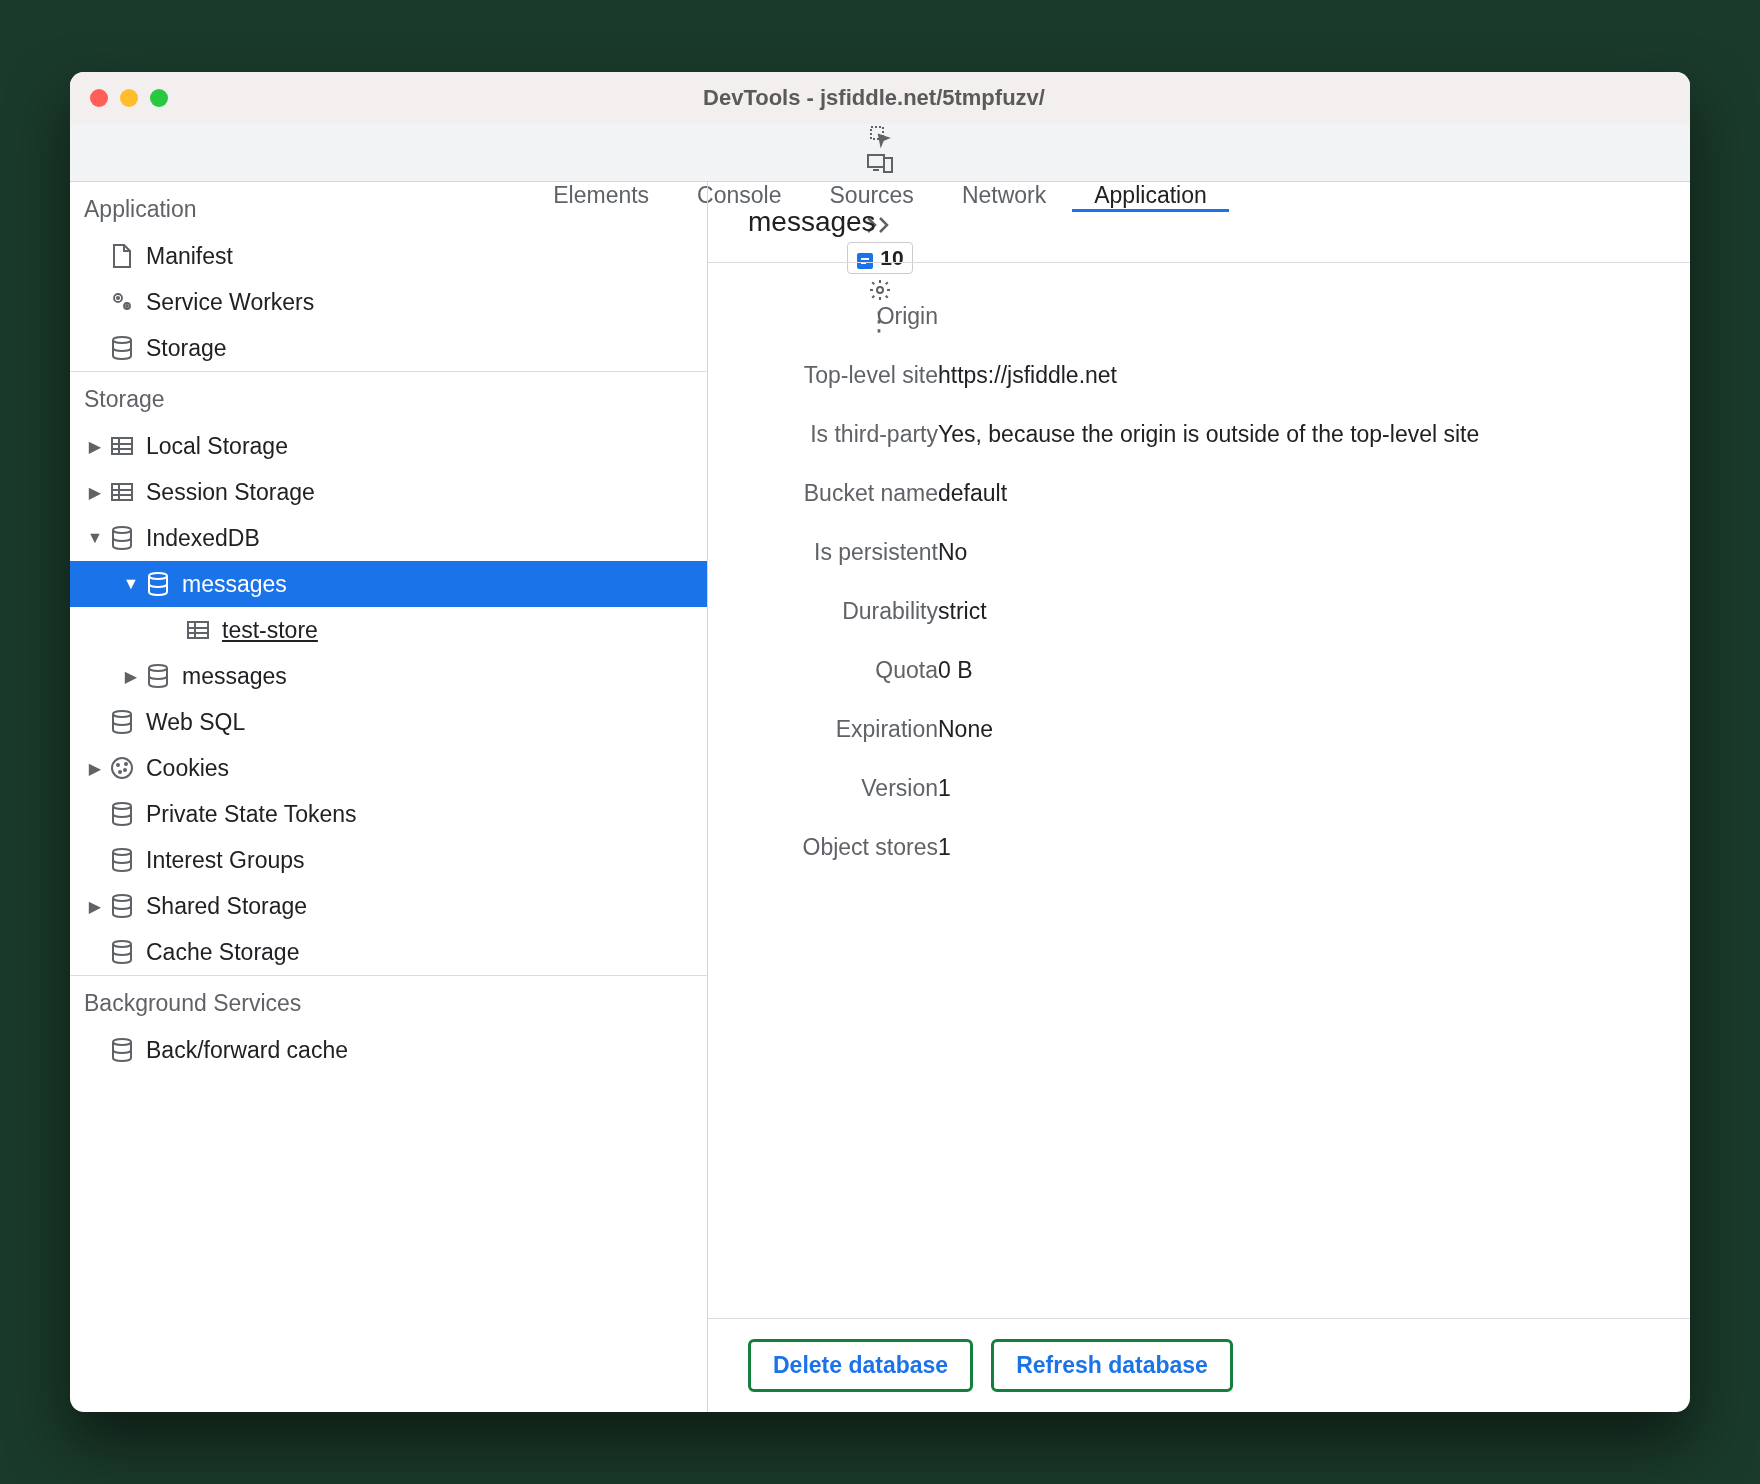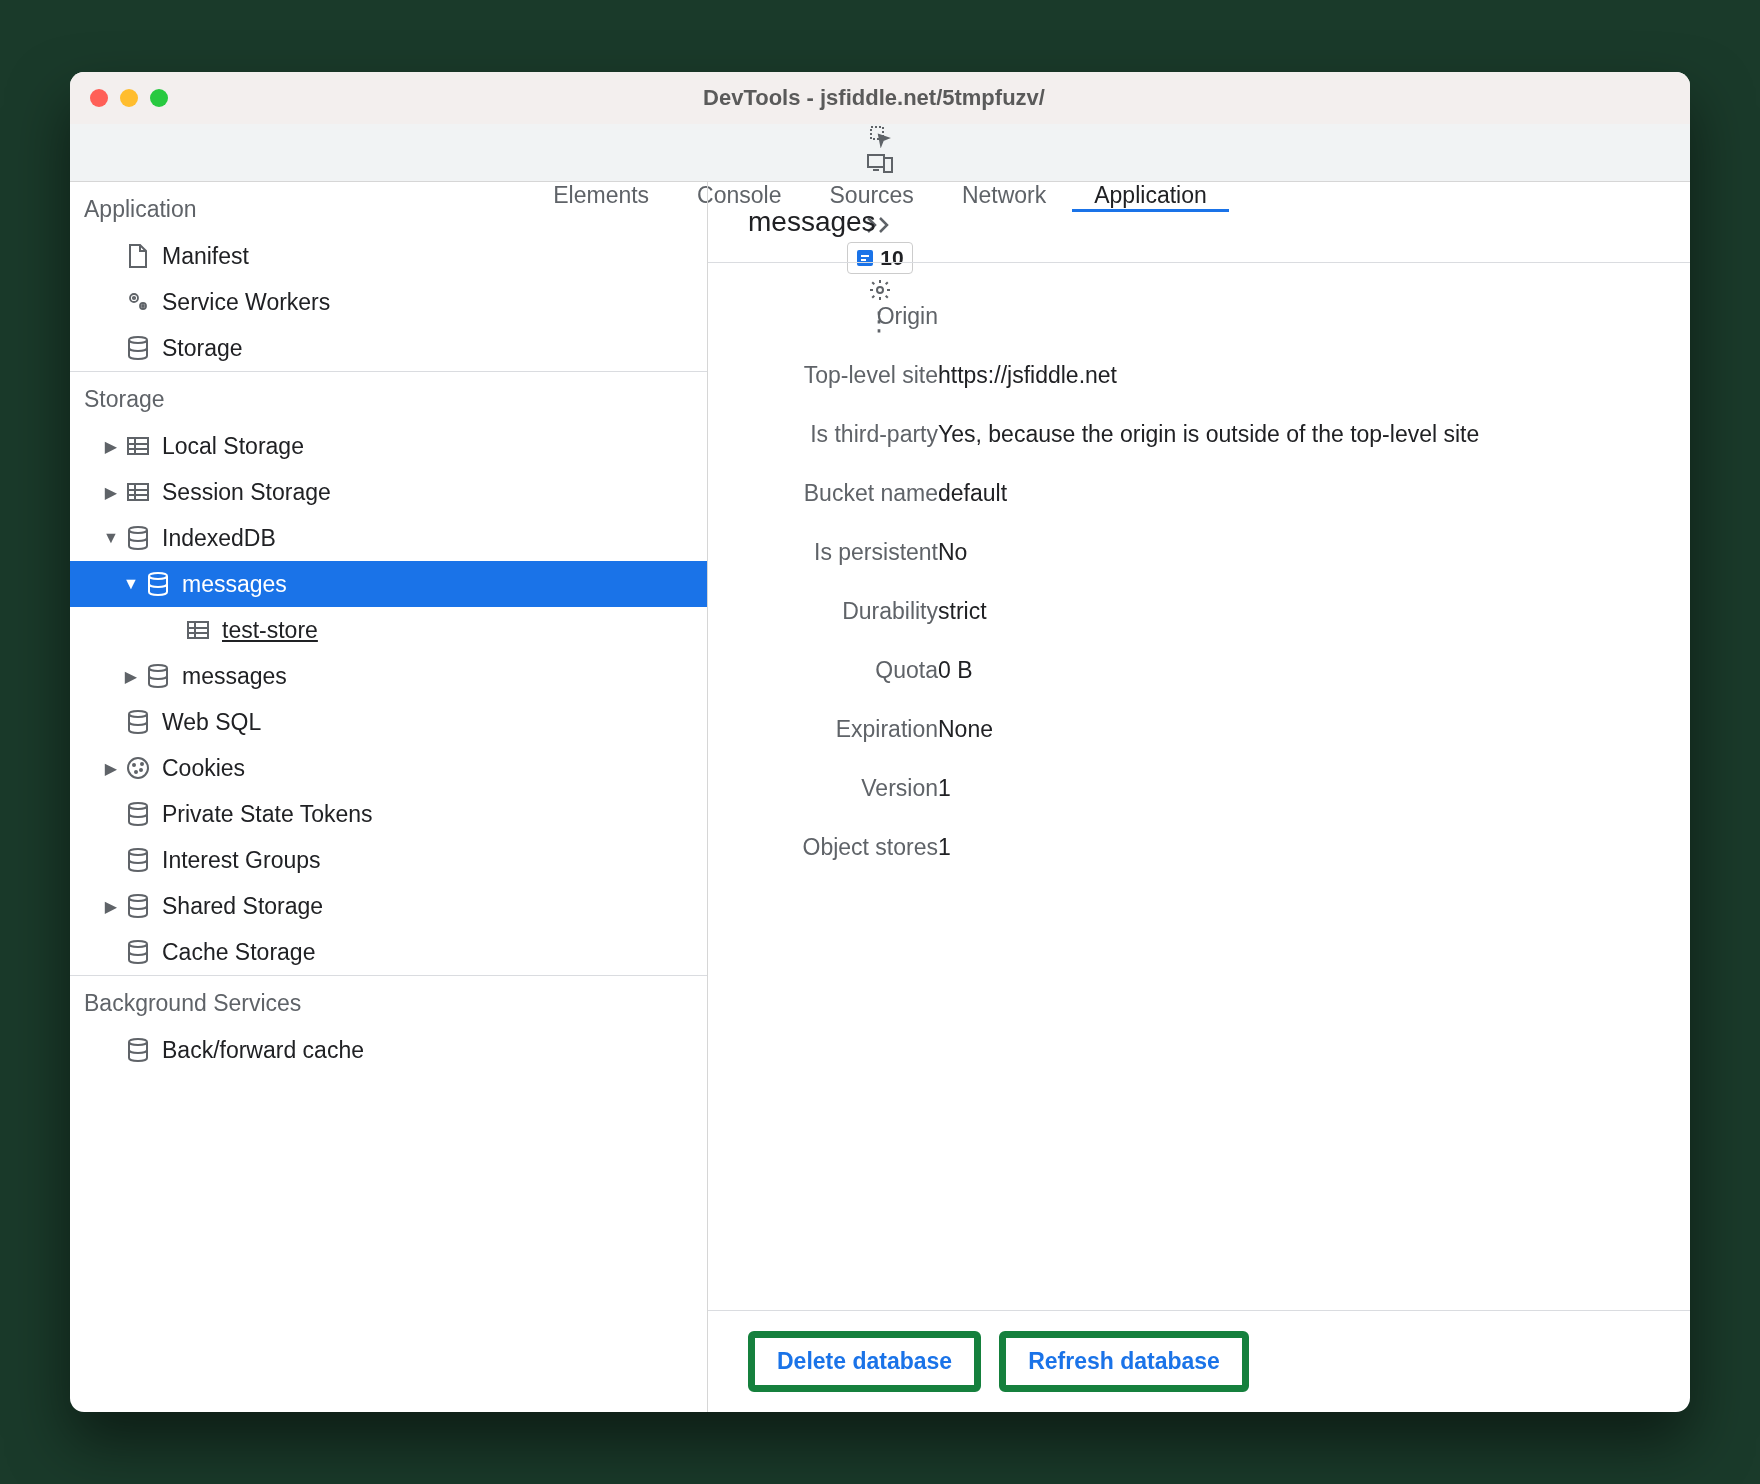--- a/index.html
+++ b/index.html
@@ -37,47 +37,47 @@
   gap: 4px;
   flex-direction: column;
 }
 .tb-btn { width:36px; height:36px; display:flex; align-items:center; justify-content:center; color:#5f6368; cursor:pointer;}
 .tb-sep { width:1px; height:30px; background:#ccc; margin: 0 12px; }
 .tabs { display:flex; gap: 4px; height:100%; align-items:stretch;}
 .tab { padding: 0 22px; display:flex; align-items:center; color:#5f6368; font-size:23px; cursor:pointer; border-bottom:3px solid transparent;}
 .tab.active { color:#202124; border-bottom-color:#1a73e8;}
 .tb-more { font-size: 24px; color:#5f6368; padding:0 14px; display:flex; align-items:center;}
 .spacer { flex:1; }
-.badge-box { border:1px solid #ccc; border-radius:4px; padding:3px 8px; display:flex; align-items:center; gap:6px; color:#1a73e8; font-weight:600; font-size: 21px;}
+.badge-box { border:1px solid #ccc; border-radius:4px; padding:3px 8px; display:flex; align-items:flex-end; gap:6px; color:#1a73e8; font-weight:600; font-size: 21px;}
 .badge-box .cnt { color: #202124; }
 .tb-icon { width:40px; height:40px; display:flex; align-items:center; justify-content:center; color:#5f6368; font-size:22px;}
 .content { flex:1; display:flex; overflow:hidden;}
 .sidebar { width: 638px; border-right:1px solid #d6d6d6; overflow-y:auto; font-size:23px;}
 .section-title { padding: 14px 14px 10px; color:#5f6368; font-size:23px;}
 .sect-divider { border-bottom:1px solid #dadce0;}
 .tree { }
 .row { display:flex; align-items:center; height:46px; cursor:pointer; color:#202124; }
 .row.selected { background:#1a73e8; color:#fff; }
 .row.selected .icon svg { stroke:#fff; fill:none; }
 .arr { width: 18px; font-size:16px; display:inline-flex; justify-content:center; color:#5f6368; margin-right:4px; }
 .row.selected .arr { color:#fff; }
-.indent1 { padding-left: 32px; }
+.indent1 { padding-left: 16px; }
 .indent2 { padding-left: 52px; }
 .indent3 { padding-left: 92px; text-decoration: underline; }
 .icon { width:28px; height:28px; display:inline-flex; align-items:center; justify-content:center; margin-right:10px; color:#5f6368;}
 .icon svg { stroke:#5f6368; }
 .row.selected .icon { color:#fff;}
 .main { flex:1; display:flex; flex-direction:column; overflow:hidden;}
 .main-header { padding: 24px 40px; font-size:28px; color:#202124; border-bottom:1px solid #dadce0;}
 .detail { flex:1; padding: 24px 0; overflow-y:auto;}
 .drow { display:flex; align-items:flex-start; padding: 16px 30px; font-size:23px;}
 .dlabel { width: 200px; text-align:right; color:#5f6368; }
 .dval { color:#202124; flex:1;}
 .actions { border-top:1px solid #dadce0; padding: 20px 40px; display:flex; gap:18px;}
-.btn { border:7px solid #15803d; background:#fff; color:#1a73e8; font-size:23px; font-weight:600; padding: 10px 22px; border-radius:6px; cursor:pointer;}
+.btn { border:3px solid #15803d; background:#fff; color:#1a73e8; font-size:23px; font-weight:600; padding: 10px 22px; border-radius:6px; cursor:pointer;}
 svg { display:block; }
 .kebab { font-size:26px; color:#5f6368; letter-spacing:2px;}
 </style>
 </head>
 <body>
 
 <div class="window">
 
   <div class="titlebar">
     <div class="traffic">

